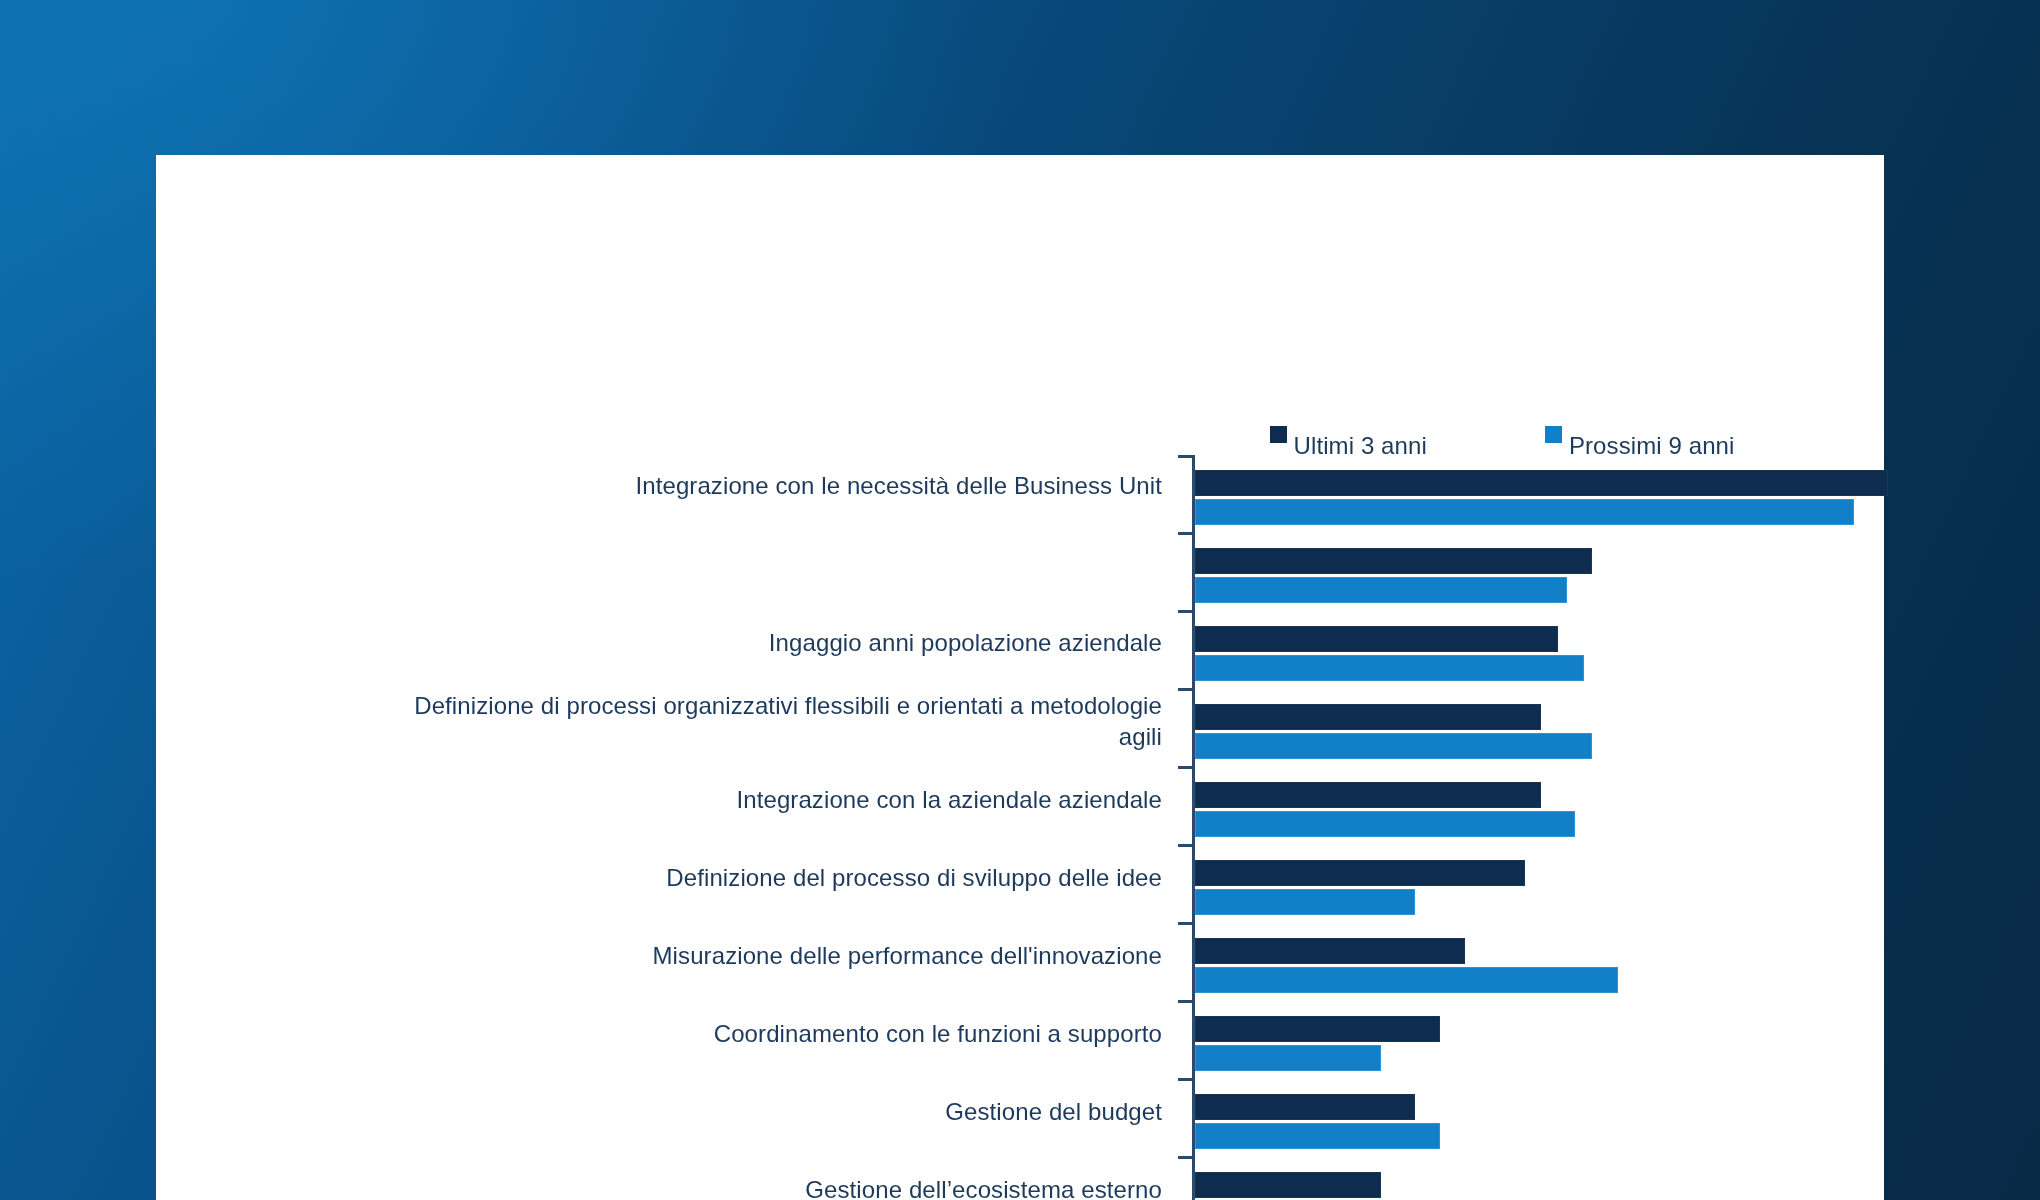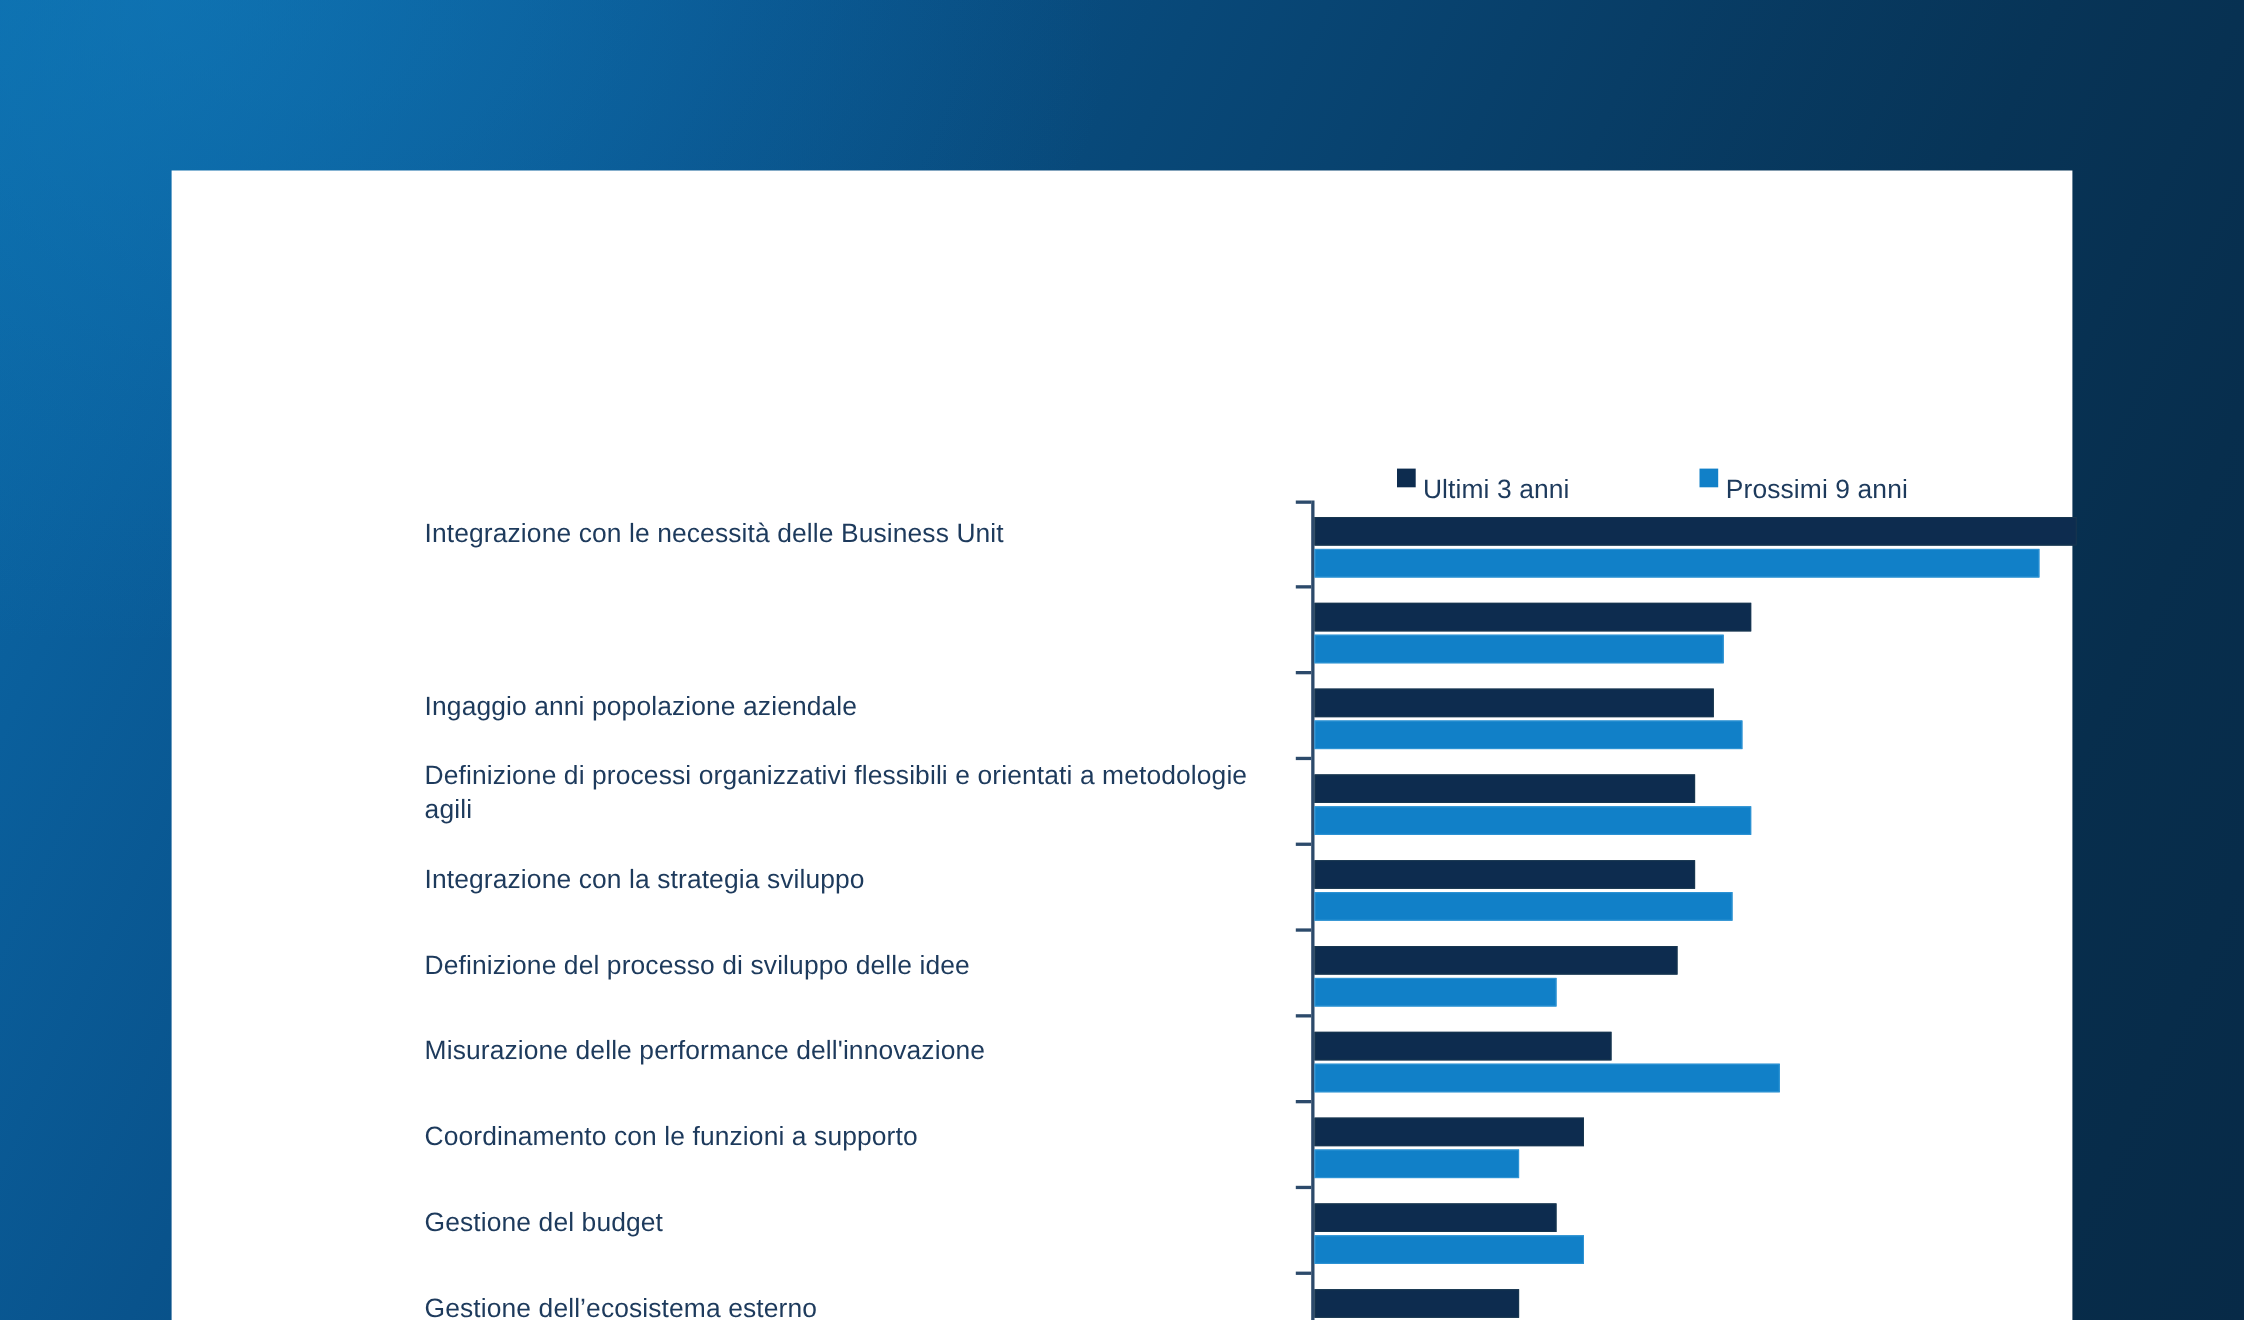--- a/index.html
+++ b/index.html
@@ -148,20 +148,21 @@
     position: absolute;
     left: 230px;
     top: 300px;
     width: 790px;
     height: 786px;
   }
   .cat-label {
     position: absolute;
     right: 14px;
     width: 776px;
+    text-align: right;
     font-size: 24px;
     line-height: 31px;
     color: #1d3a5c;
     letter-spacing: .1px;
   }
 </style>
 </head>
 <body>
 
 <div id="slide">
@@ -176,21 +177,21 @@
       <div class="legend-entry">
         <span class="legend-swatch" style="background:#1180c8;"></span>
         <span class="legend-label">Prossimi 9 anni</span>
       </div>
     </div>
 
     <div id="labels">
       <div class="cat-label" style="top:15px;">Integrazione con le necessità delle Business Unit</div>
       <div class="cat-label" style="top:172px;">Ingaggio anni popolazione aziendale</div>
       <div class="cat-label" style="top:235px;">Definizione di processi organizzativi flessibili e orientati a metodologie agili</div>
-      <div class="cat-label" style="top:329px;">Integrazione con la strategia sviluppo</div>
+      <div class="cat-label" style="top:329px;">Integrazione con la aziendale aziendale</div>
       <div class="cat-label" style="top:407px;">Definizione del processo di sviluppo delle idee</div>
       <div class="cat-label" style="top:485px;">Misurazione delle performance dell'innovazione</div>
       <div class="cat-label" style="top:563px;">Coordinamento con le funzioni a supporto</div>
       <div class="cat-label" style="top:641px;">Gestione del budget</div>
       <div class="cat-label" style="top:719px;">Gestione dell’ecosistema esterno</div>
     </div>
 
     <div id="plot">
 
       <div id="axis-line"></div>

